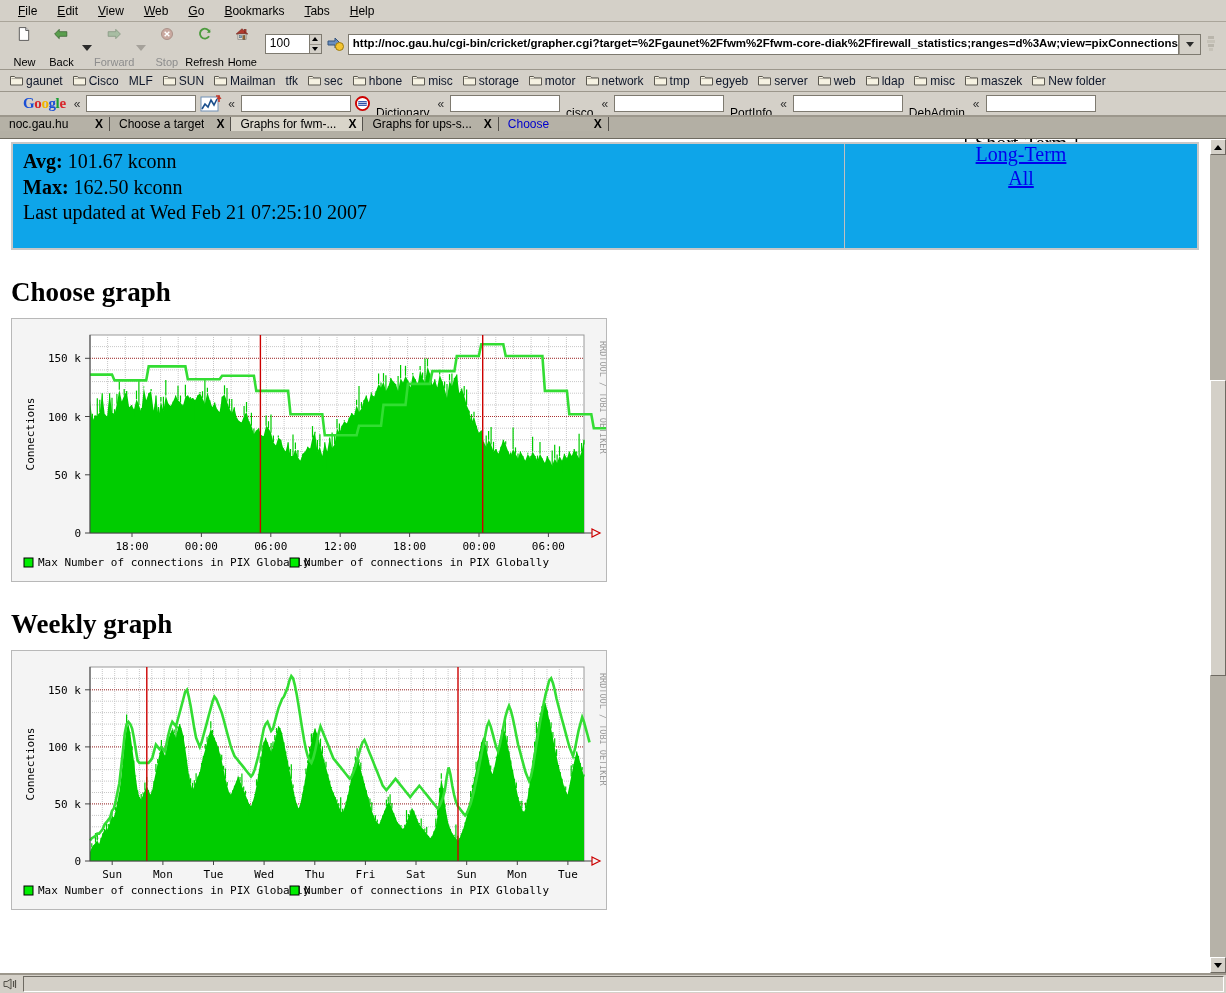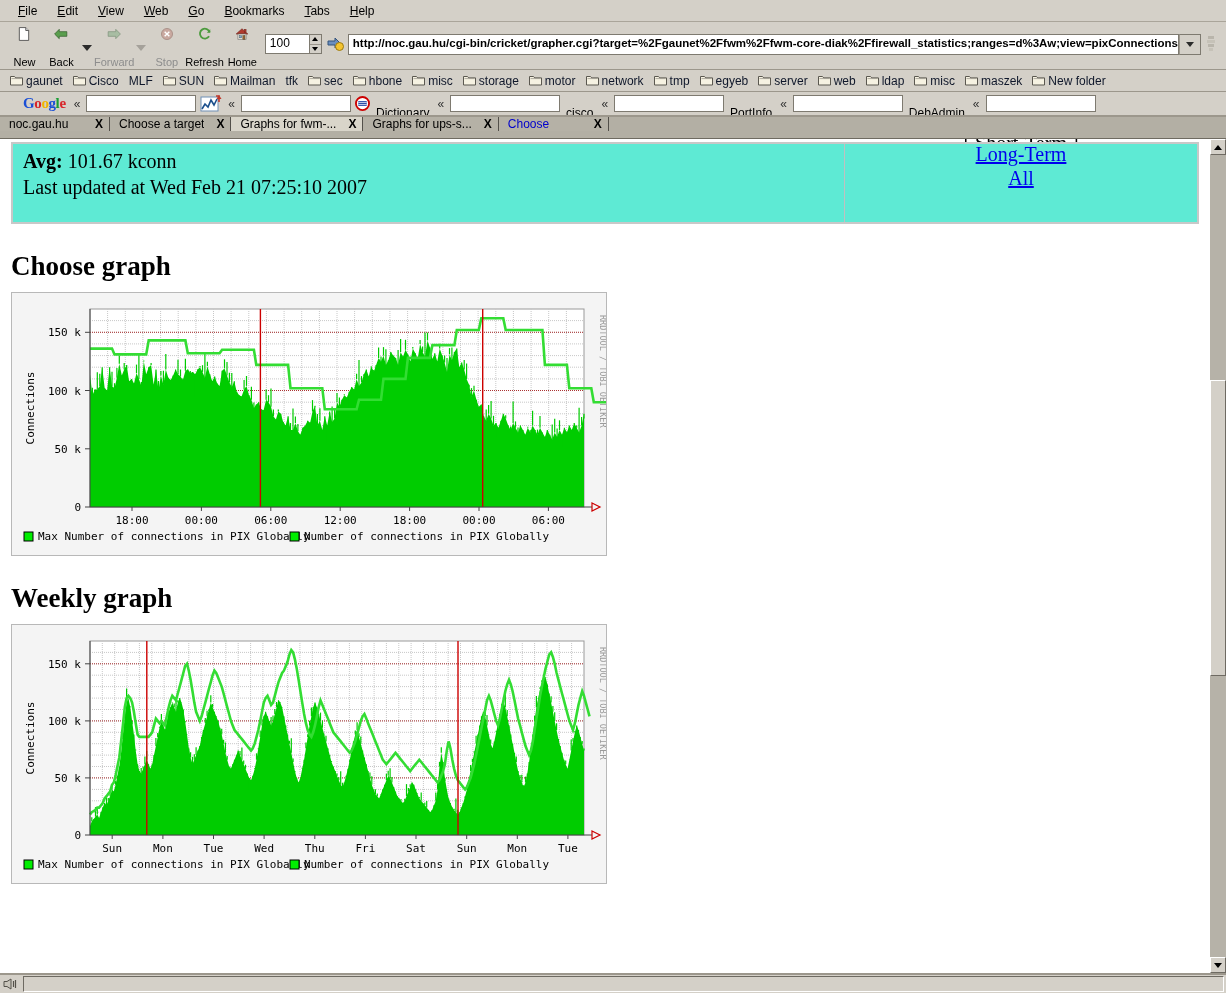--- a/index.html
+++ b/index.html
@@ -128,21 +128,21 @@
   
   .contentwrap { flex: 1; display: flex; background: #fff; position: relative; overflow: hidden;}
   .page {
     flex: 1; background: #fff; overflow: hidden; position: relative;
     border-left: 1px solid #fff;
   }
   .pageinner { padding: 0; position: relative; }
 
   .summary-table {
     display: flex; margin: 3px 10px 0 10px; border: 2px solid #c8c8c8;
-    background: #5eead4;
+    background: #0ea5e9;
   }
   .sum-left { flex: 1; padding: 5px 10px 22px 10px; border-right: 1px solid #c0c0c0; }
   .sum-right { width: 352px; padding: 0 10px 10px 10px; text-align: center; }
   .sum-line {
     font-family: "Liberation Serif", serif; font-size: 20px; color: #000;
     line-height: 1.28;
   }
   .sum-line b { font-weight: bold; }
   .termlink {
     font-family: "Liberation Serif", serif; font-size: 20px; color: #0000ee;
@@ -495,20 +495,24 @@
 
   <div class="contentwrap">
     <div class="page">
       <div class="pageinner">
 
         <div class="summary-table">
           <div class="sum-left">
             <div class="sum-line">
               <b>Avg:</b>
               <span>101.67 kconn</span>
+            </div>
+            <div class="sum-line">
+              <b>Max:</b>
+              <span>162.50 kconn</span>
             </div>
             <div class="sum-line">Last updated at Wed Feb 21 07:25:10 2007</div>
           </div>
           <div class="sum-right">
             <span class="termcur">[ Short-Term ]</span>
             <a class="termlink">Long-Term</a>
             <a class="termlink">All</a>
           </div>
         </div>
 

